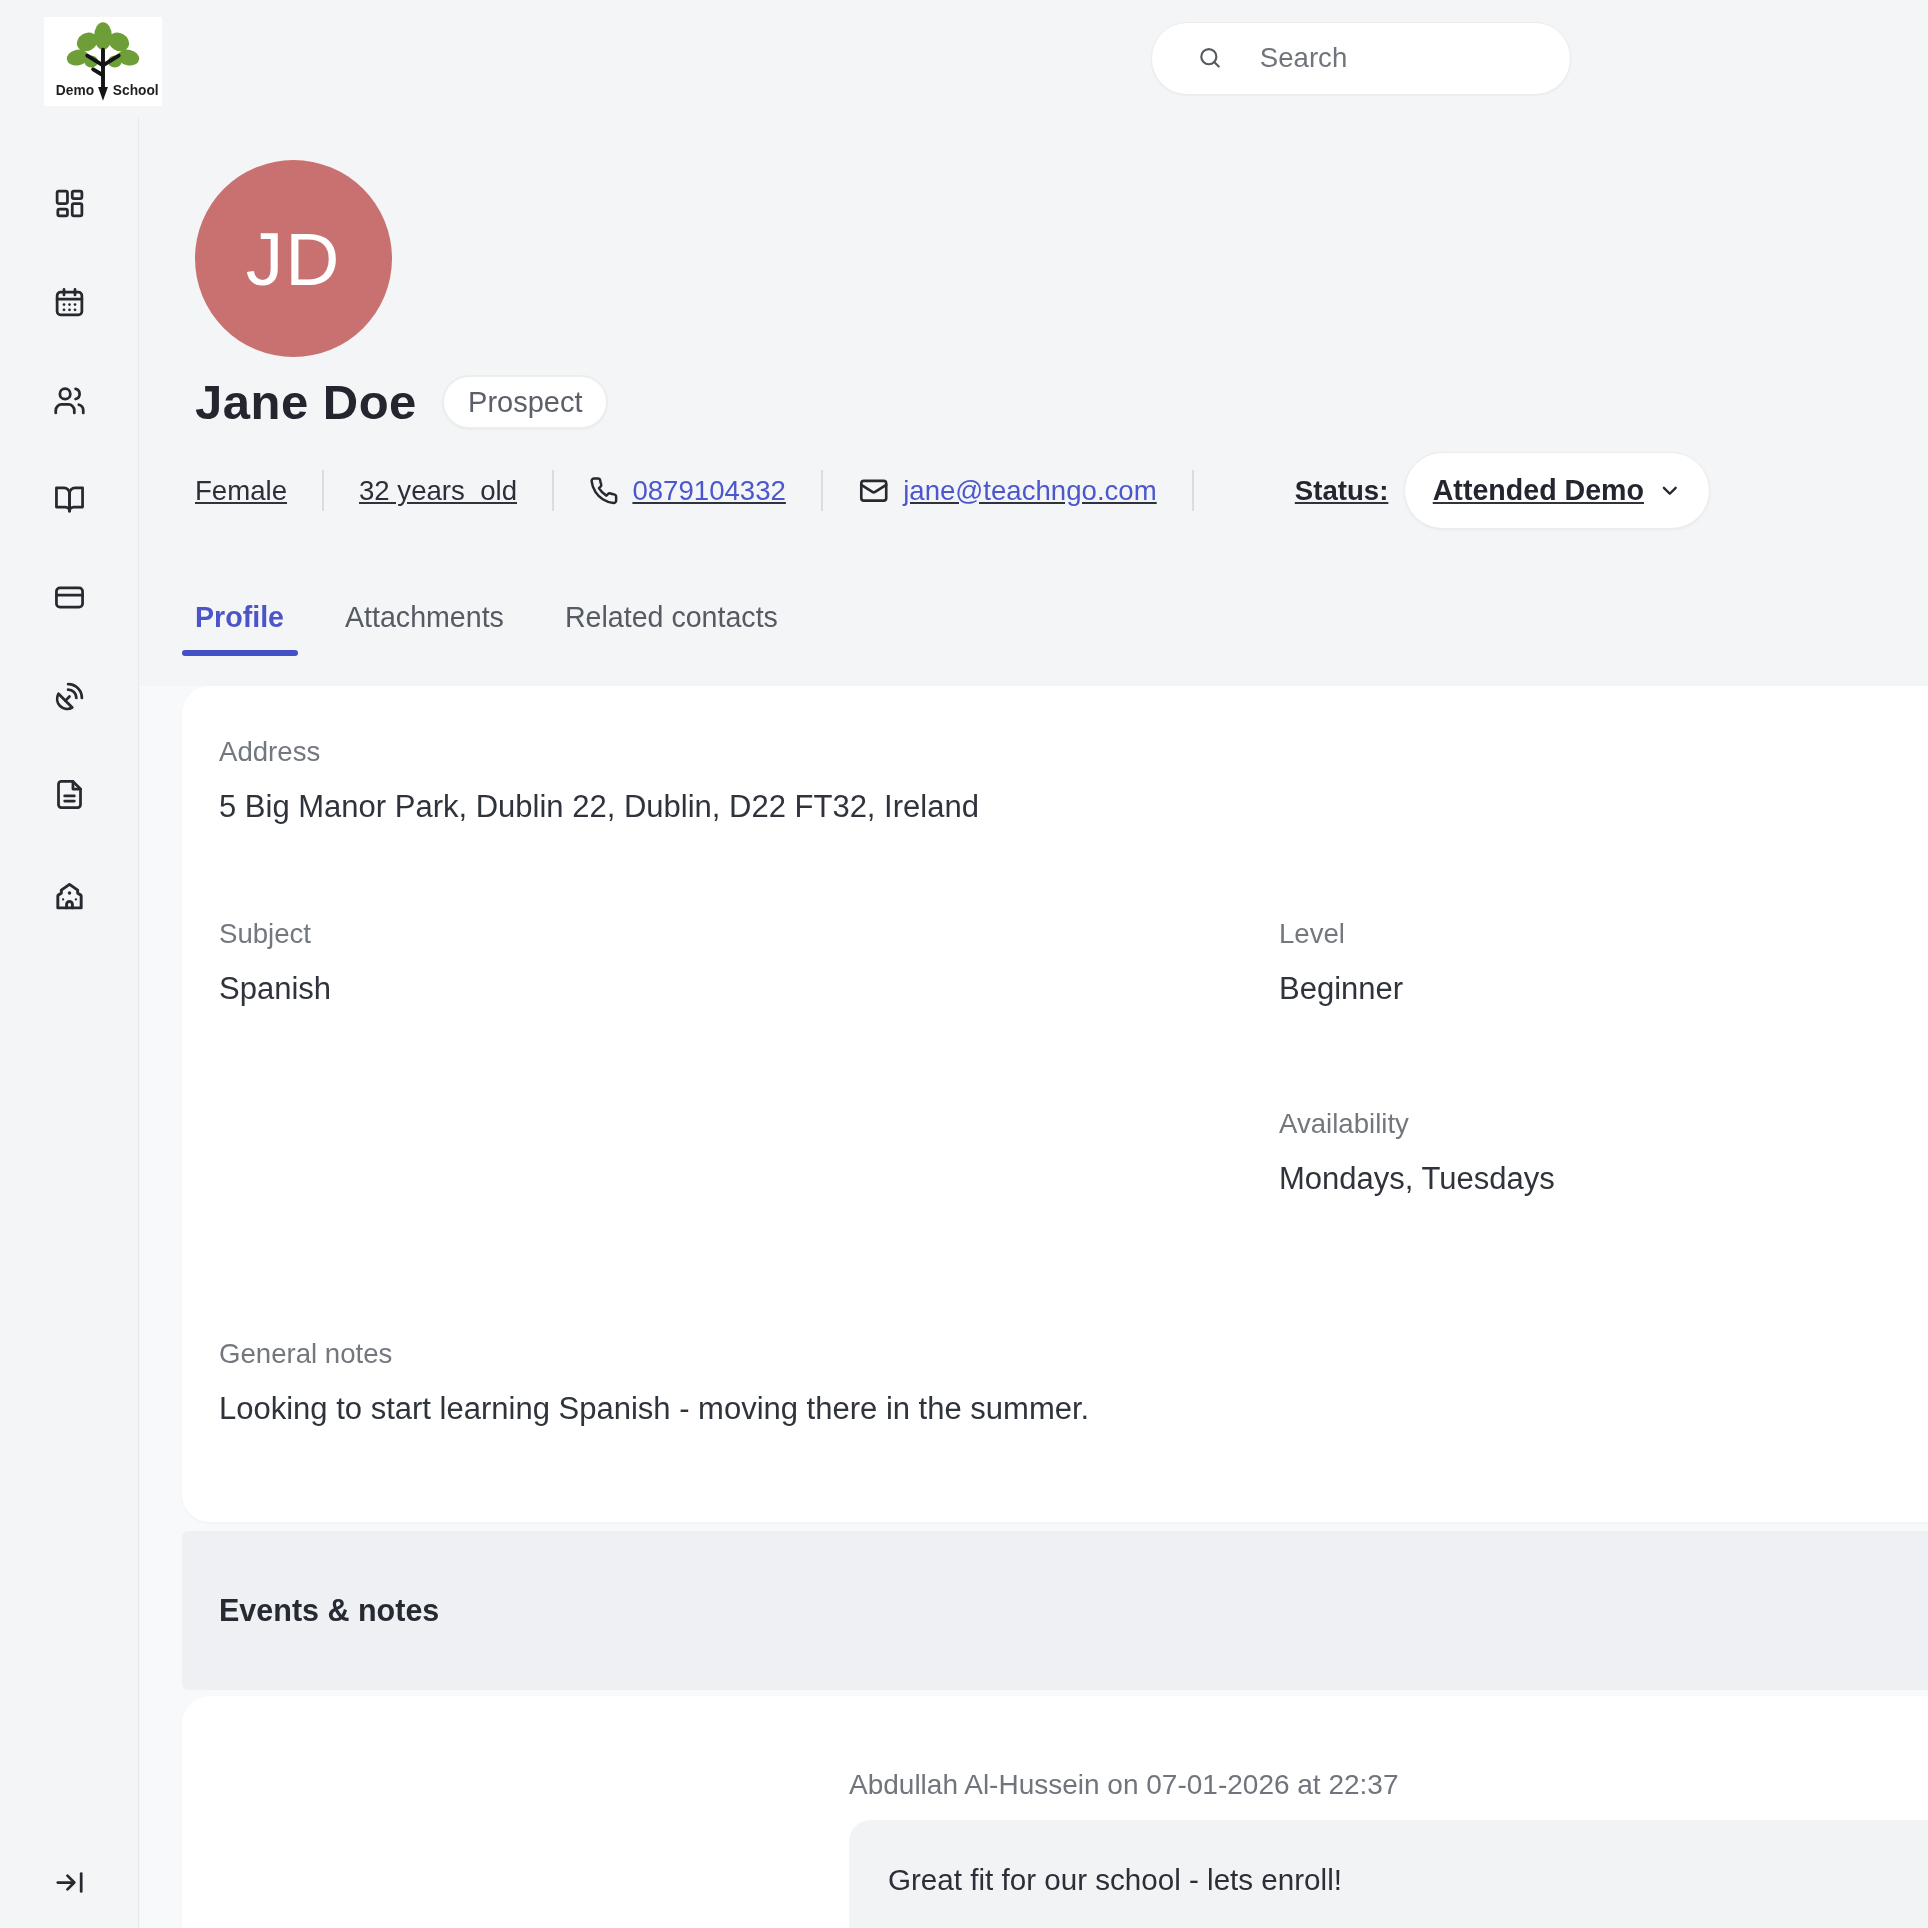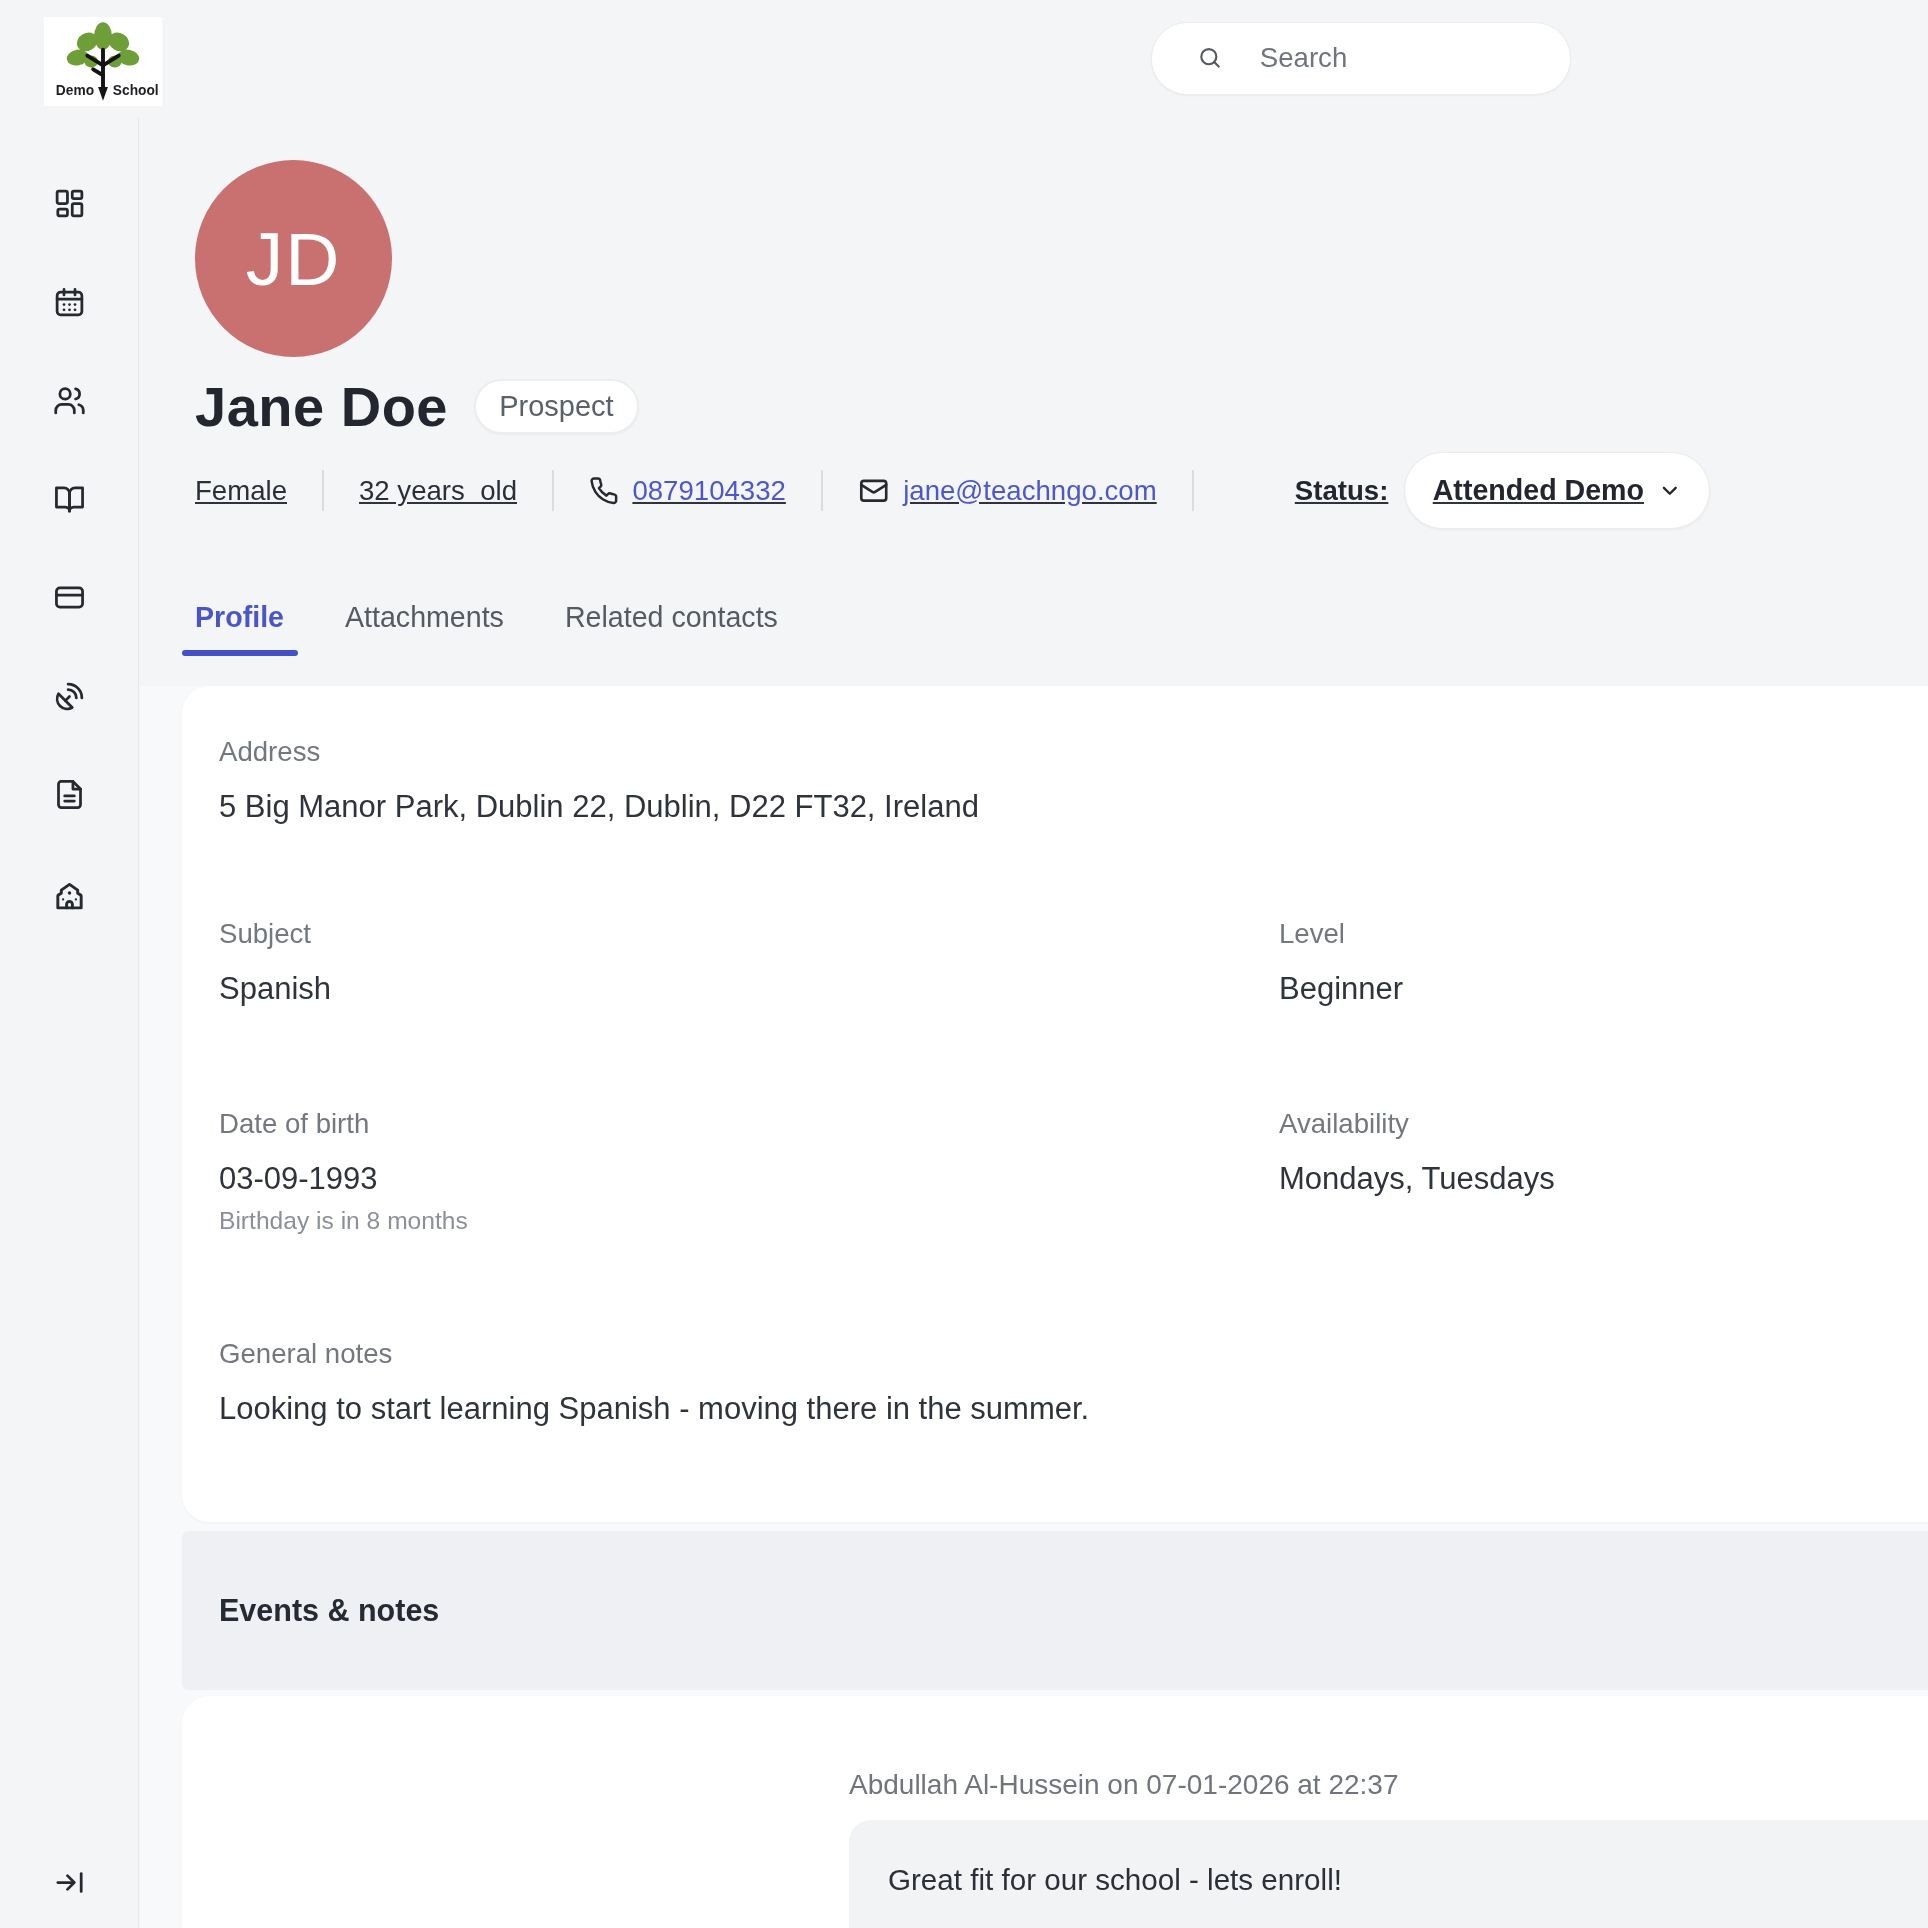--- a/index.html
+++ b/index.html
@@ -21,21 +21,21 @@
   
   .sidebar { position:absolute; left:0; top:118px; width:139px; height:1811px; background:#f4f5f6; border-right:1px solid #e7e8ea; }
   .side-btn { position:absolute; left:48px; width:43px; height:43px; display:flex; align-items:center; justify-content:center; cursor:pointer; background:none; border:none; }
 
   
   .content-lower-bg { position:absolute; left:140px; top:686px; width:1789px; height:1243px; background:#f8f9fa; }
 
   .avatar { position:absolute; left:195px; top:160px; width:197px; height:197px; border-radius:50%; background:#c97170; display:flex; align-items:center; justify-content:center; color:#ffffff; font-size:75px; font-weight:500; letter-spacing:2px; }
 
   .name-row { position:absolute; left:195px; top:374px; display:flex; align-items:center; gap:25.6px; }
-  .person-name { font-size:56px; font-weight:700; color:#23262f; letter-spacing:0.5px; }
+  .person-name { font-size:49px; font-weight:700; color:#23262f; letter-spacing:0.5px; }
   .badge { background:#ffffff; border:2px solid #eceded; border-radius:984px; padding:8.9px 23.6px; font-size:29px; color:#5b6069; box-shadow:0 1px 2px rgba(16,24,40,.04); }
 
   .details-row { position:absolute; left:195px; top:448px; width:1734px; height:85px; display:flex; align-items:center;text-decoration:underline; }
   .detail { font-size:27.6px; color:#2c2f38; display:flex; align-items:center; gap:13.8px; }
   .detail.pre { white-space:pre; }
   .v-div { width:2px; height:41px; background:#dadce0; margin:0 35px; flex:none; }
   a.link { color:#4c57cd; text-decoration:none; font-size:27.6px; }
   .status-group { margin-left:auto; margin-right:219px; display:flex; align-items:center; gap:15.8px; }
   .status-label { font-size:27.6px; font-weight:700; color:#23262f; }
   .status-pill { display:flex; align-items:center; gap:13.8px; background:#ffffff; border:1px solid #ebecee; border-radius:39px; height:77px; padding:0 27.6px; font-size:28.6px; font-weight:600; color:#23262f; cursor:pointer; box-shadow:0 1px 3px rgba(16,24,40,.05); }
@@ -234,25 +234,20 @@
 
   <div class="fld" style="left:37px; top:232px;">
     <div class="label">Subject</div>
     <div class="value">Spanish</div>
   </div>
   <div class="fld" style="left:1097px; top:232px;">
     <div class="label">Level</div>
     <div class="value">Beginner</div>
   </div>
 
-  <div class="fld" style="left:37px; top:422px;">
-    <div class="label">Date of birth</div>
-    <div class="value">03-09-1993</div>
-    <div class="note">Birthday is in 8 months</div>
-  </div>
   <div class="fld" style="left:1097px; top:422px;">
     <div class="label">Availability</div>
     <div class="value">Mondays, Tuesdays</div>
   </div>
 
   <div class="fld" style="left:37px; top:652px;">
     <div class="label">General notes</div>
     <div class="value">Looking to start learning Spanish - moving there in the summer.</div>
   </div>
 </section>

